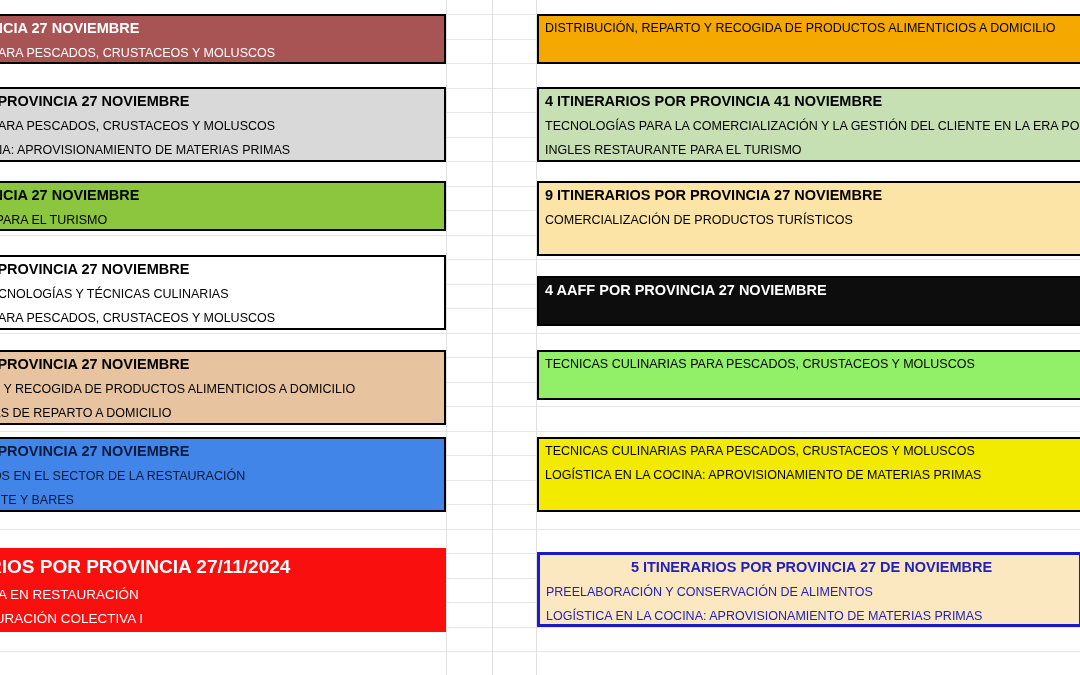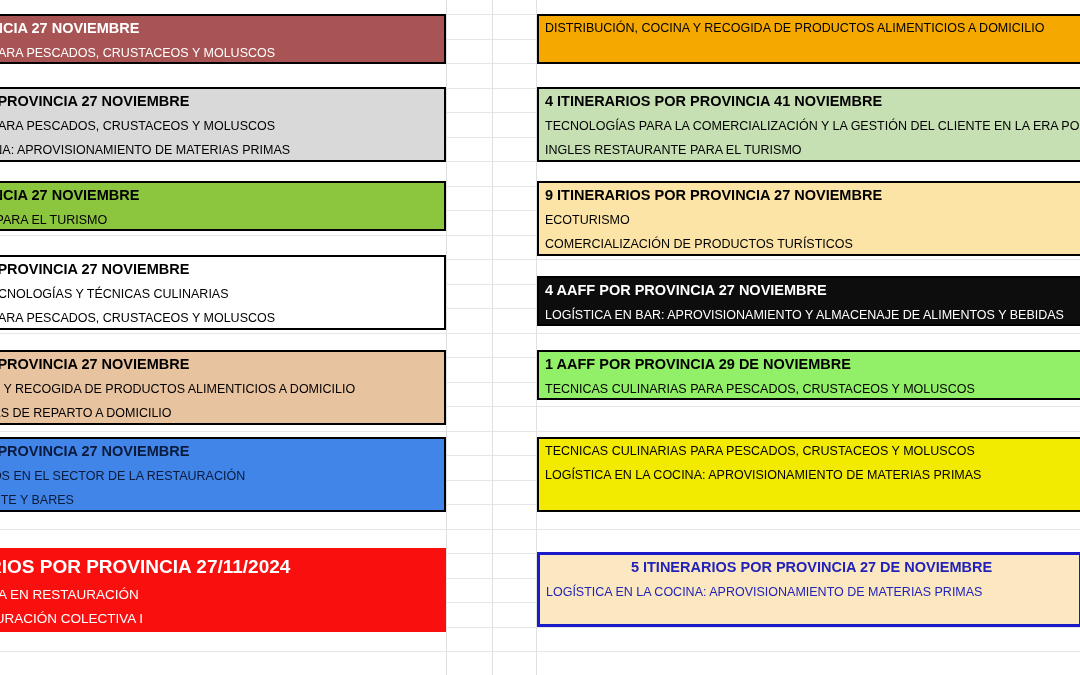--- a/index.html
+++ b/index.html
@@ -117,21 +117,21 @@
     <div class="vgrid" style="left:492px"></div>
     <div class="vgrid" style="left:536px"></div>
   </div>
 
   <div class="block clip-left" style="top:14px; width:542px; height:50px; background:#A85454; color:#FFFFFF;">
     <div class="hdr r1">POR PROVINCIA   27 NOVIEMBRE</div>
     <div class="line r2">CULINARIAS PARA PESCADOS, CRUSTACEOS Y MOLUSCOS</div>
   </div>
 
   <div class="block" style="top:14px; left:537px; width:545px; height:50px; background:#F5A800; color:#000000;">
-    <div class="line r2">DISTRIBUCIÓN, COCINA Y RECOGIDA DE PRODUCTOS ALIMENTICIOS A DOMICILIO</div>
+    <div class="line r2">DISTRIBUCIÓN, REPARTO Y RECOGIDA DE PRODUCTOS ALIMENTICIOS A DOMICILIO</div>
   </div>
 
   <div class="block clip-left" style="top:87px; width:542px; height:75px; background:#D9D9D9; color:#000000;">
     <div class="hdr r1">ARIOS POR PROVINCIA   27 NOVIEMBRE</div>
     <div class="line r2">CULINARIAS PARA PESCADOS, CRUSTACEOS Y MOLUSCOS</div>
     <div class="line r2">A EN LA COCINA: APROVISIONAMIENTO DE MATERIAS PRIMAS</div>
   </div>
 
   <div class="block" style="top:87px; left:537px; width:545px; height:75px; background:#C6E0B4; color:#000000;">
     <div class="hdr r1">4 ITINERARIOS POR PROVINCIA 41 NOVIEMBRE</div>
@@ -139,43 +139,40 @@
     <div class="line r2">INGLES RESTAURANTE PARA EL TURISMO</div>
   </div>
 
   <div class="block clip-left" style="top:181px; width:542px; height:50px; background:#8CC63F; color:#000000;">
     <div class="hdr r1">POR PROVINCIA   27 NOVIEMBRE</div>
     <div class="line r2">ROFESIONAL PARA EL TURISMO</div>
   </div>
 
   <div class="block" style="top:181px; left:537px; width:545px; height:75px; background:#FCE4A6; color:#000000;">
     <div class="hdr r1">9 ITINERARIOS POR PROVINCIA 27 NOVIEMBRE</div>
-    <div class="line r2">ECOTURISMO</div>
     <div class="line r2">COMERCIALIZACIÓN DE PRODUCTOS TURÍSTICOS</div>
   </div>
 
   <div class="block clip-left" style="top:255px; width:542px; height:75px; background:#FFFFFF; color:#000000;">
     <div class="hdr r1">ARIOS POR PROVINCIA   27 NOVIEMBRE</div>
     <div class="line r2">ON DE LAS TECNOLOGÍAS Y TÉCNICAS CULINARIAS</div>
     <div class="line r2">CULINARIAS PARA PESCADOS, CRUSTACEOS Y MOLUSCOS</div>
   </div>
 
   <div class="block" style="top:276px; left:537px; width:545px; height:50px; background:#0D0D0D; color:#FFFFFF;">
     <div class="hdr r1">4 AAFF POR PROVINCIA   27 NOVIEMBRE</div>
-    <div class="line r2">LOGÍSTICA EN BAR: APROVISIONAMIENTO Y ALMACENAJE DE ALIMENTOS Y BEBIDAS</div>
   </div>
 
   <div class="block clip-left" style="top:350px; width:542px; height:75px; background:#E8C3A0; color:#000000;">
     <div class="hdr r1">ARIOS POR PROVINCIA   27 NOVIEMBRE</div>
     <div class="line r2">IÓN, REPARTO Y RECOGIDA DE PRODUCTOS ALIMENTICIOS A DOMICILIO</div>
     <div class="line r2">CIÓN DE RUTAS DE REPARTO A DOMICILIO</div>
   </div>
 
   <div class="block" style="top:350px; left:537px; width:545px; height:50px; background:#92F068; color:#000000;">
-    <div class="hdr r1">1 AAFF POR PROVINCIA   29 DE NOVIEMBRE</div>
     <div class="line r2">TECNICAS CULINARIAS PARA PESCADOS, CRUSTACEOS Y MOLUSCOS</div>
   </div>
 
   <div class="block clip-left" style="top:437px; width:542px; height:75px; background:#4285E8; color:#0A1A3C;">
     <div class="hdr r1">ARIOS POR PROVINCIA 27 NOVIEMBRE</div>
     <div class="line r2">DE ALÉRGENOS EN EL SECTOR DE LA RESTAURACIÓN</div>
     <div class="line r2">N RESTAURANTE Y BARES</div>
   </div>
 
   <div class="block" style="top:437px; left:537px; width:545px; height:75px; background:#F2EB00; color:#000000;">
@@ -184,16 +181,17 @@
   </div>
 
   <div class="block clip-left" style="top:548px; width:542px; height:84px; background:#FA0F0F; color:#FFFFFF; border-color:#FA0F0F;">
     <div class="hdr r1" style="font-size:19px; height:33px;">ITINERARIOS POR PROVINCIA 27/11/2024</div>
     <div class="line r2" style="font-size:13.5px; height:24px;">VEGETARIANA EN RESTAURACIÓN</div>
     <div class="line r2" style="font-size:13.5px; height:24px;">PARA RESTAURACIÓN COLECTIVA I</div>
   </div>
 
   <div class="block" style="top:552px; left:537px; width:545px; height:75px; background:#FCE8C0; color:#2222BB; border:3px solid #1A1AC8;">
     <div class="hdr center r1">5 ITINERARIOS POR PROVINCIA 27 DE NOVIEMBRE</div>
+    <div class="line r2">PREELABORACIÓN Y CONSERVACIÓN DE ALIMENTOS</div>
     <div class="line r2">LOGÍSTICA EN LA COCINA: APROVISIONAMIENTO DE MATERIAS PRIMAS</div>
   </div>
 
 </div>
 
 </body></html>

